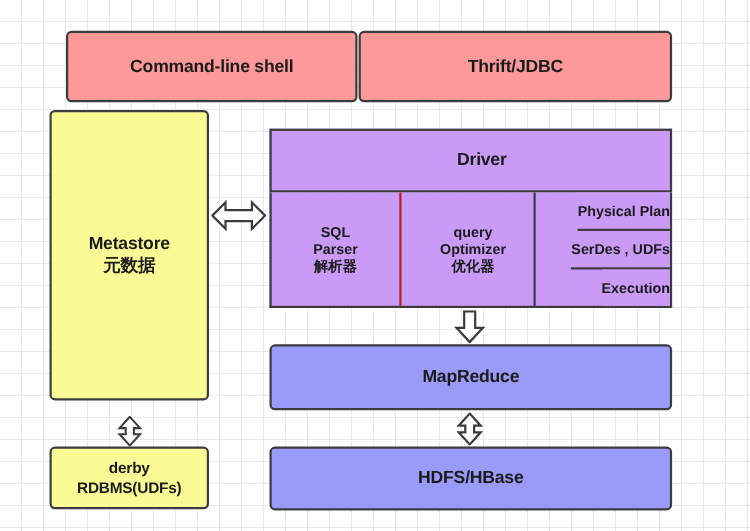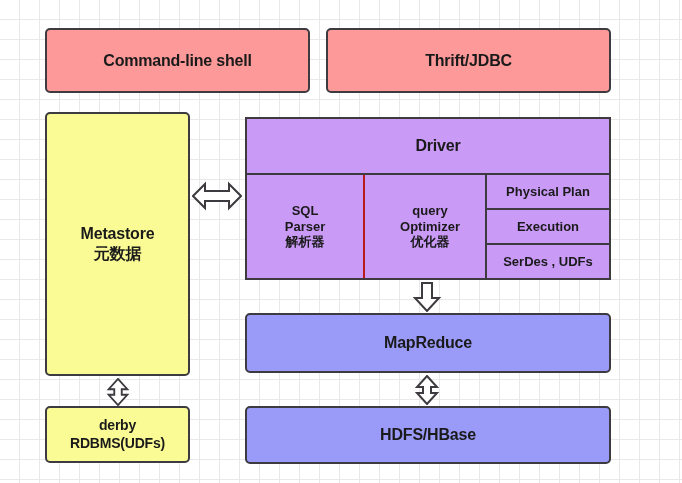--- a/index.html
+++ b/index.html
@@ -67,21 +67,21 @@
     align-items: center;
     justify-content: center;
     text-align: center;
     font-weight: bold;
     color: #1a1a1a;
     line-height: 1.22;
     font-size: 13px;
   }
   #col-parser    { width: 118px; border-right: 2px solid #b91c1c; }
   #col-optimizer { width: 122px; border-right: 2px solid #3d3a40; padding-left: 10px; }
-  #col-right     { flex: 1; display: flex; flex-direction: column; justify-content: space-between; padding: 0; }
+  #col-right     { flex: 1; display: flex; flex-direction: column; justify-content: space-between; padding: 0; align-items: flex-end; }
   .stack-cell {
     box-sizing: border-box;
     flex: 1;
     border-bottom: 2px solid #3d3a40;
     display: flex;
     align-items: center;
     justify-content: center;
     font-weight: bold;
     font-size: 13px;
     color: #1a1a1a;
@@ -91,29 +91,29 @@
 
   
   .arrow { position: absolute; }
   .arrow svg { display: block; }
 </style>
 </head>
 <body>
 
 <div id="canvas">
 
-  <div class="box red" style="left:45px; top:28px; width:265px; height:65px; font-size:16px;">
+  <div class="box red" style="left:60px; top:28px; width:265px; height:65px; font-size:16px;">
     <span class="lbl">Command-line shell</span>
   </div>
 
   <div class="box red" style="left:326px; top:28px; width:285px; height:65px; font-size:16px;">
     <span class="lbl">Thrift/JDBC</span>
   </div>
 
-  <div class="box yellow" style="left:45px; top:112px; width:145px; height:264px; font-size:16px;">
+  <div class="box yellow" style="left:45px; top:100px; width:145px; height:264px; font-size:16px;">
     <span class="lbl">Metastore</span>
     <span class="lbl">元数据</span>
   </div>
 
   <div class="box yellow" style="left:45px; top:406px; width:145px; height:57px; font-size:14px;">
     <span class="lbl">derby</span>
     <span class="lbl">RDBMS(UDFs)</span>
   </div>
 
   <div class="box purple sq" style="left:245px; top:117px; width:366px; height:58px; font-size:16px;">
@@ -132,24 +132,24 @@
       <span class="lbl">query</span>
       <span class="lbl">Optimizer</span>
       <span class="lbl">优化器</span>
     </div>
 
     <div id="col-right">
       <div class="stack-cell">
         <span class="lbl">Physical Plan</span>
       </div>
       <div class="stack-cell">
-        <span class="lbl">Execution</span>
+        <span class="lbl">SerDes , UDFs</span>
       </div>
       <div class="stack-cell">
-        <span class="lbl">SerDes , UDFs</span>
+        <span class="lbl">Execution</span>
       </div>
     </div>
   </div>
 
   <div class="box blue" style="left:245px; top:406px; width:366px; height:58px; font-size:16px;">
     <span class="lbl">HDFS/HBase</span>
   </div>
 
   <div class="box blue" style="left:245px; top:313px; width:366px; height:60px; font-size:16px;">
     <span class="lbl">MapReduce</span>

